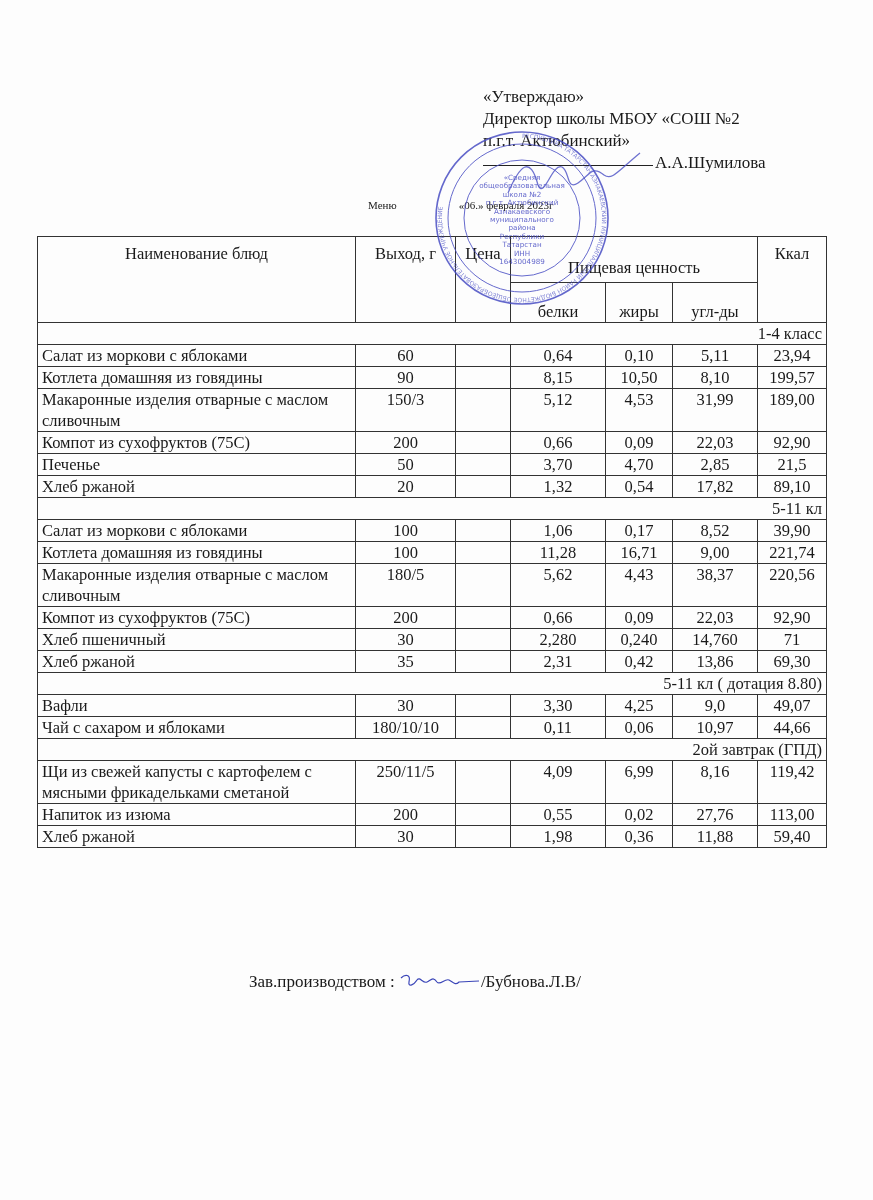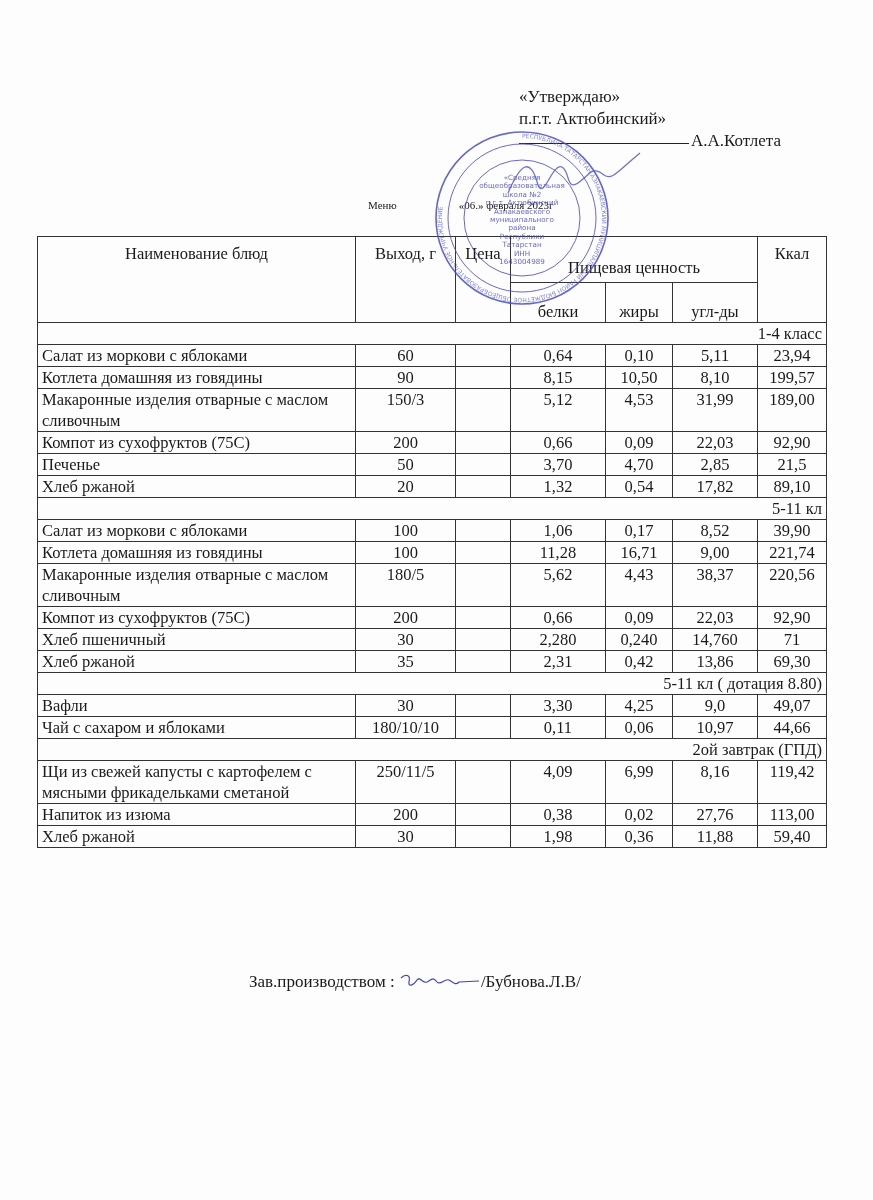--- a/index.html
+++ b/index.html
@@ -1,21 +1,21 @@
 <!DOCTYPE html>
 <html><head>
   <meta charset="utf-8">
   <style>
     html, body { margin: 0; padding: 0; }
     body {
       width: 873px; height: 1200px; background: #fdfdfd; position: relative; overflow: hidden;
       font-family: "Liberation Serif", "DejaVu Serif", serif; color: #1a1a1a;
     }
     .approve { position: absolute; left: 483px; top: 86px; font-size: 17px; line-height: 22px; }
-    .approve div { white-space: nowrap; margin-left: 36px; }
+    .approve div { white-space: nowrap; }
     .approve .sigline { display: inline-block; width: 170px; border-bottom: 1px solid #222; margin-right: 2px; vertical-align: 2px; }
     .menu-title { position: absolute; left: 368px; top: 199px; font-size: 11px; white-space: nowrap; }
     .menu-title .date { margin-left: 62px; }
 
     table.menu {
       position: absolute; left: 37px; top: 236px; width: 789px;
       border-collapse: collapse; font-size: 16.5px; table-layout: fixed;
     }
     table.menu td, table.menu th {
       border: 1px solid #333; padding: 0 4px; font-weight: normal; vertical-align: top; line-height: 21px;
@@ -33,23 +33,24 @@
     .footer { position: absolute; left: 249px; top: 934px; font-size: 17px; line-height: 22px; margin-top: 37px; }
     .footer .row1 { white-space: nowrap; }
     .footer .row2 { padding-left: 76px; white-space: nowrap; }
     .footer .sig2 { display: inline-block; width: 82px; height: 18px; vertical-align: -3px; }
   </style>
 </head>
 <body>
 
 <div class="approve">
   <div>«Утверждаю»</div>
+  <div>Директор школы МБОУ «СОШ №2</div>
   <div>п.г.т. Актюбинский»</div>
   <div>
-    <span class="sigline"></span><span>А.А.Котлета</span>
+    <span class="sigline"></span><span>А.А.Шумилова</span>
   </div>
 </div>
 
 <div class="menu-title">
   <span>Меню</span><span class="date">«06.» февраля  2023г</span>
 </div>
 
 <table class="menu">
   <colgroup>
     <col style="width:318px">
@@ -219,21 +220,21 @@
         <td class="num"></td>
         <td class="num">4,09</td>
         <td class="num">6,99</td>
         <td class="num">8,16</td>
         <td class="num">119,42</td>
       </tr>
       <tr class="row">
         <td class="name">Напиток из изюма</td>
         <td class="num">200</td>
         <td class="num"></td>
-        <td class="num">0,38</td>
+        <td class="num">0,55</td>
         <td class="num">0,02</td>
         <td class="num">27,76</td>
         <td class="num">113,00</td>
       </tr>
       <tr class="row">
         <td class="name">Хлеб ржаной</td>
         <td class="num">30</td>
         <td class="num"></td>
         <td class="num">1,98</td>
         <td class="num">0,36</td>

